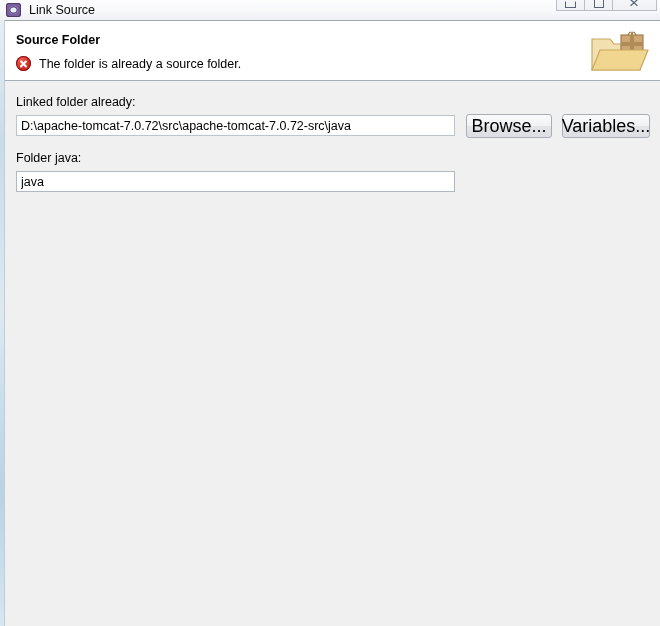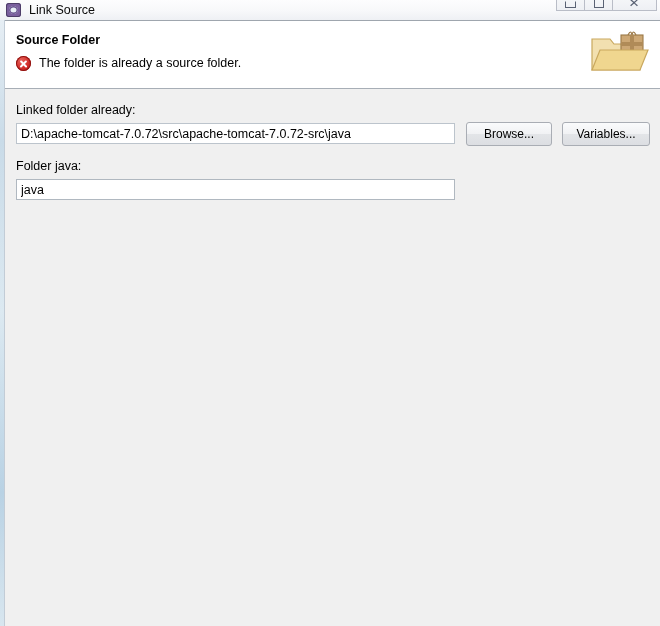--- a/index.html
+++ b/index.html
@@ -137,39 +137,40 @@
     width: 655px;
     height: 606px;
     background: #f0f0f0;
     border-top: 1px solid #9fa6ae;
     box-sizing: border-box;
   }
 
   
   .dlg-header {
     position: relative;
-    height: 68px;
+    height: 60px;
     background: #ffffff;
     border-bottom: 1px solid #a7aeb6;
     box-sizing: border-box;
     overflow: hidden;
   }
   .dlg-header-title {
     position: absolute;
     left: 11px;
     top: 12px;
     font-size: 12.5px;
     font-weight: bold;
     color: #000000;
   }
   .dlg-header-msg-row {
     position: absolute;
     left: 11px;
     top: 35px;
     display: flex;
+    align-items: center;
   }
   .error-icon {
     width: 15px; height: 15px;
     border-radius: 50%;
     background: radial-gradient(circle at 35% 30%, #e8615a 0%, #cf2a26 60%, #a81b18 100%);
     box-shadow: inset 0 0 0 1px #8f1411;
     position: relative;
     flex: none;
   }
   .error-icon::before,
@@ -225,21 +226,21 @@
   }
   .text-input.focused {
     border-color: #b0b8c0;
   }
 
   
   .btn {
     position: absolute;
     box-sizing: border-box;
     font-family: "Liberation Sans", sans-serif;
-    font-size: 12px;
+    font-size: 18px;
     color: #000000;
     background: linear-gradient(to bottom, #fafbfc 0%, #f1f2f4 48%, #e3e5e8 50%, #dcdee2 100%);
     border: 1px solid #a9adb4;
     border-radius: 3px;
     text-align: center;
     white-space: nowrap;
     cursor: default;
     display: flex;
     align-items: center;
     justify-content: center;

